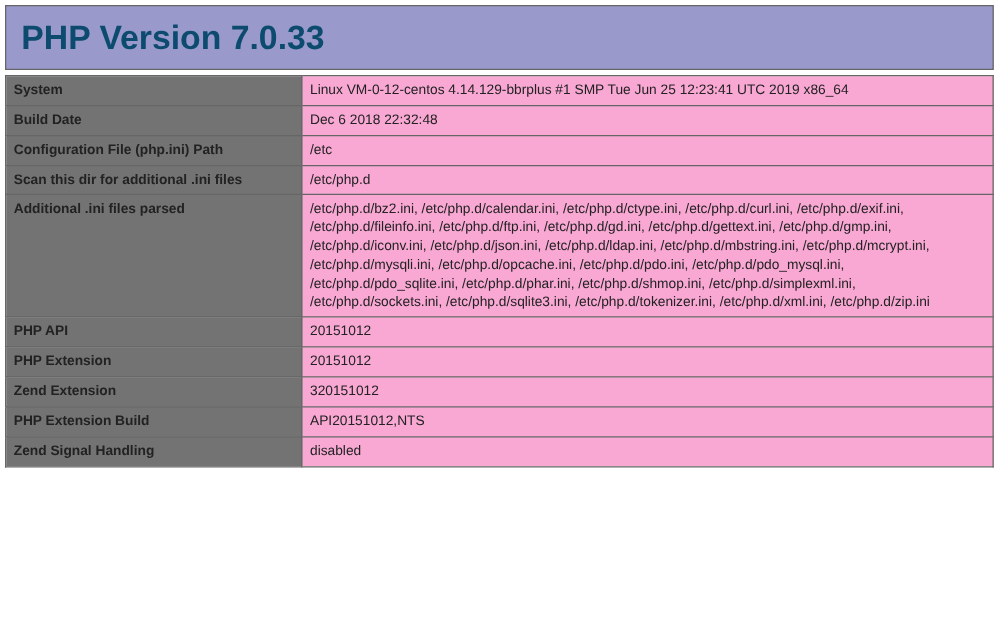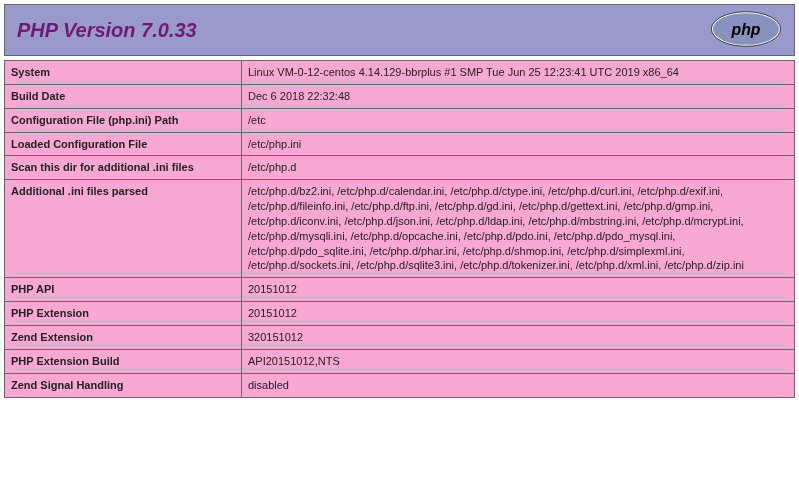--- a/index.html
+++ b/index.html
@@ -13,83 +13,71 @@
       background: #9999cc;
       border: 1px solid #666;
       padding: 8px 12px;
       margin: 4px;
       display: flex;
       align-items: center;
       justify-content: space-between;
       height: 52px;
     }
     .header h1 {
-      font-size: 20px;
+      font-size: 27px;
       font-weight: bold;
-      color: #701a75;
-      font-style: italic;
+      color: #0c4a6e;
     }
     .php-logo {
       width: 72px;
       height: 38px;
     }
     .info-table {
       margin: 4px;
       border-collapse: collapse;
       width: calc(100% - 8px);
     }
     .info-table td {
       border: 1px solid #666;
       padding: 4px 6px;
       font-size: 11px;
       vertical-align: top;
       line-height: 1.35;
     }
     .info-table td.key {
-      background: #f9a8d4;
+      background: #737373;
       font-weight: bold;
       width: 30%;
     }
     .info-table td.val {
       background: #f9a8d4;
       width: 70%;
       word-break: break-word;
     }
   </style>
 </head>
 <body>
 
 <div class="header">
   <h1>PHP Version 7.0.33</h1>
-  <span>
-    <svg class="php-logo" viewBox="0 0 100 52">
-      <ellipse cx="50" cy="26" rx="48" ry="24" fill="#fff" stroke="#000" stroke-width="1"></ellipse>
-      <ellipse cx="50" cy="26" rx="46" ry="22" fill="#8892BF"></ellipse>
-      <text x="50" y="34" text-anchor="middle" font-family="Arial" font-size="22" font-weight="bold" font-style="italic" fill="#000">php</text>
-    </svg>
-  </span>
 </div>
 
 <table class="info-table">
   <tbody id="info-rows">
       <tr>
         <td class="key">System</td>
         <td class="val">Linux VM-0-12-centos 4.14.129-bbrplus #1 SMP Tue Jun 25 12:23:41 UTC 2019 x86_64</td>
       </tr>
       <tr>
         <td class="key">Build Date</td>
         <td class="val">Dec 6 2018 22:32:48</td>
       </tr>
       <tr>
         <td class="key">Configuration File (php.ini) Path</td>
         <td class="val">/etc</td>
-      </tr>
-      <tr>
-        <td class="key">Loaded Configuration File</td>
-        <td class="val">/etc/php.ini</td>
       </tr>
       <tr>
         <td class="key">Scan this dir for additional .ini files</td>
         <td class="val">/etc/php.d</td>
       </tr>
       <tr>
         <td class="key">Additional .ini files parsed</td>
         <td class="val">/etc/php.d/bz2.ini, /etc/php.d/calendar.ini, /etc/php.d/ctype.ini, /etc/php.d/curl.ini, /etc/php.d/exif.ini, /etc/php.d/fileinfo.ini, /etc/php.d/ftp.ini, /etc/php.d/gd.ini, /etc/php.d/gettext.ini, /etc/php.d/gmp.ini, /etc/php.d/iconv.ini, /etc/php.d/json.ini, /etc/php.d/ldap.ini, /etc/php.d/mbstring.ini, /etc/php.d/mcrypt.ini, /etc/php.d/mysqli.ini, /etc/php.d/opcache.ini, /etc/php.d/pdo.ini, /etc/php.d/pdo_mysql.ini, /etc/php.d/pdo_sqlite.ini, /etc/php.d/phar.ini, /etc/php.d/shmop.ini, /etc/php.d/simplexml.ini, /etc/php.d/sockets.ini, /etc/php.d/sqlite3.ini, /etc/php.d/tokenizer.ini, /etc/php.d/xml.ini, /etc/php.d/zip.ini</td>
       </tr>
       <tr>

